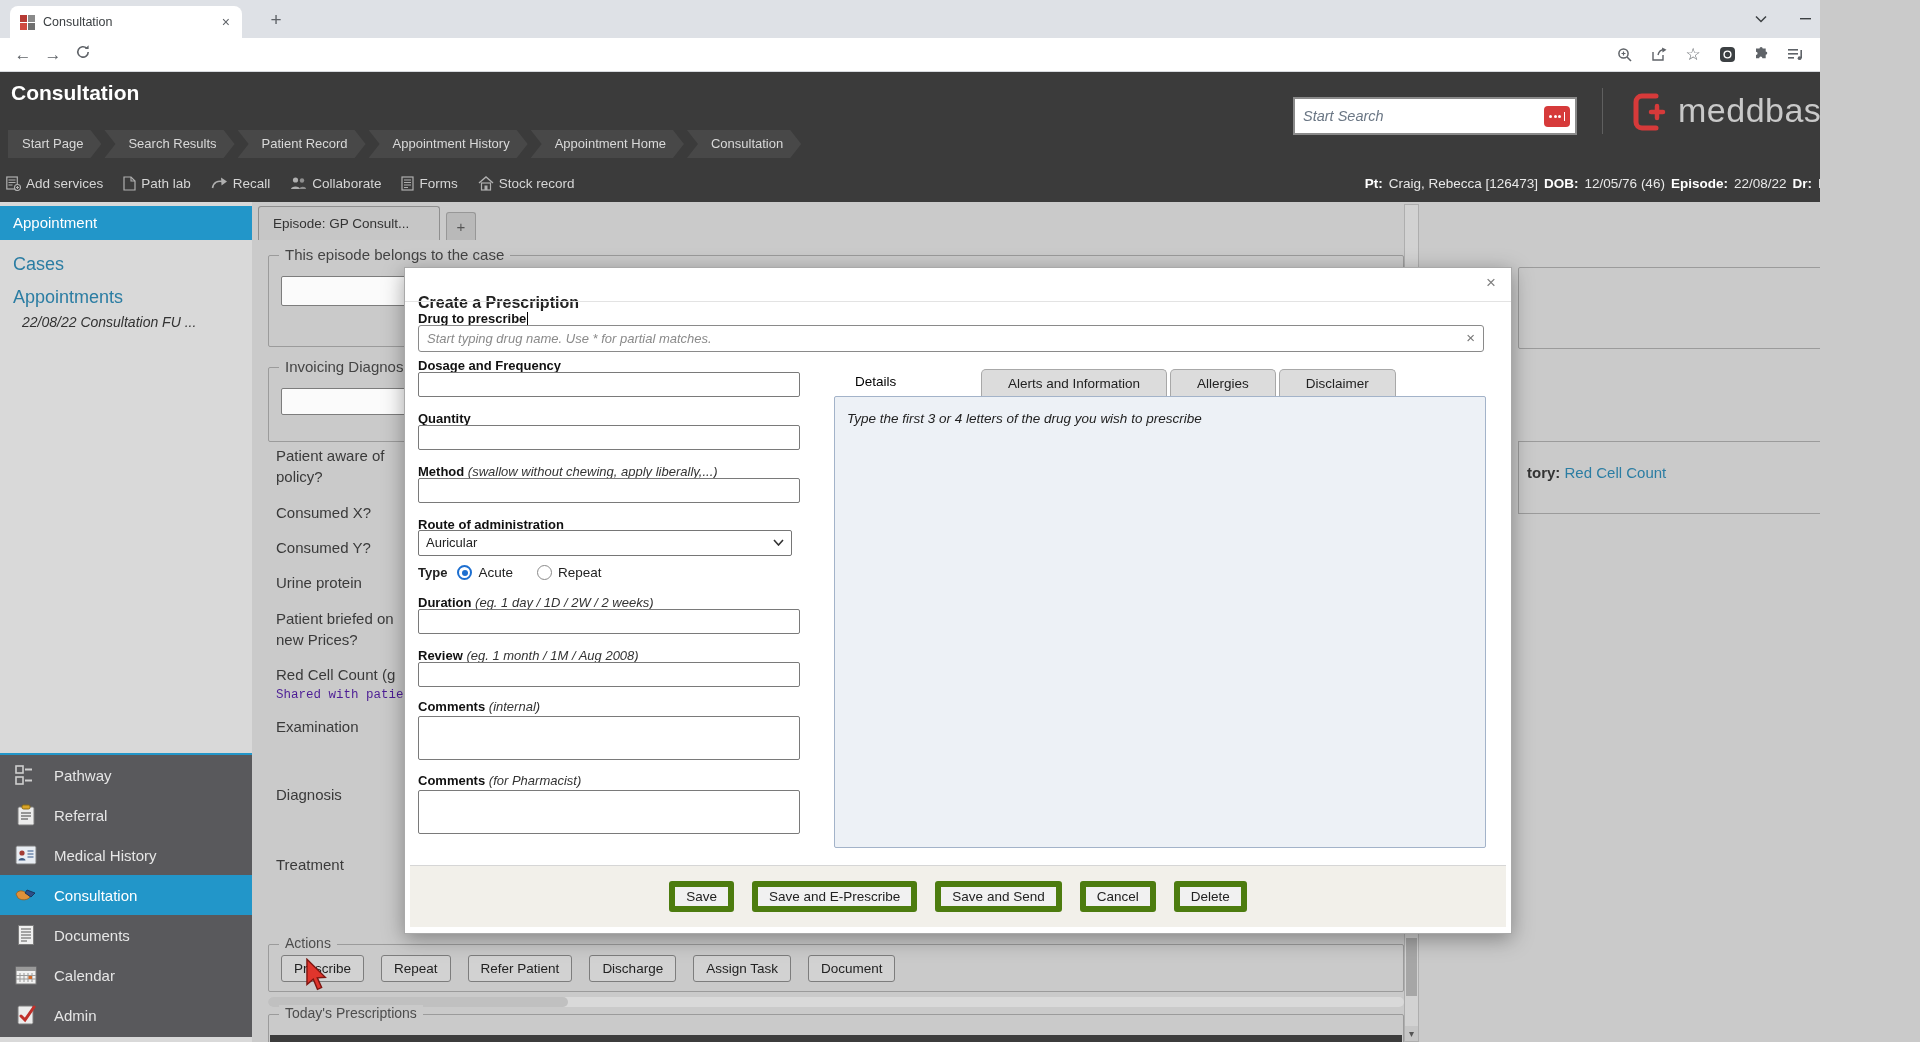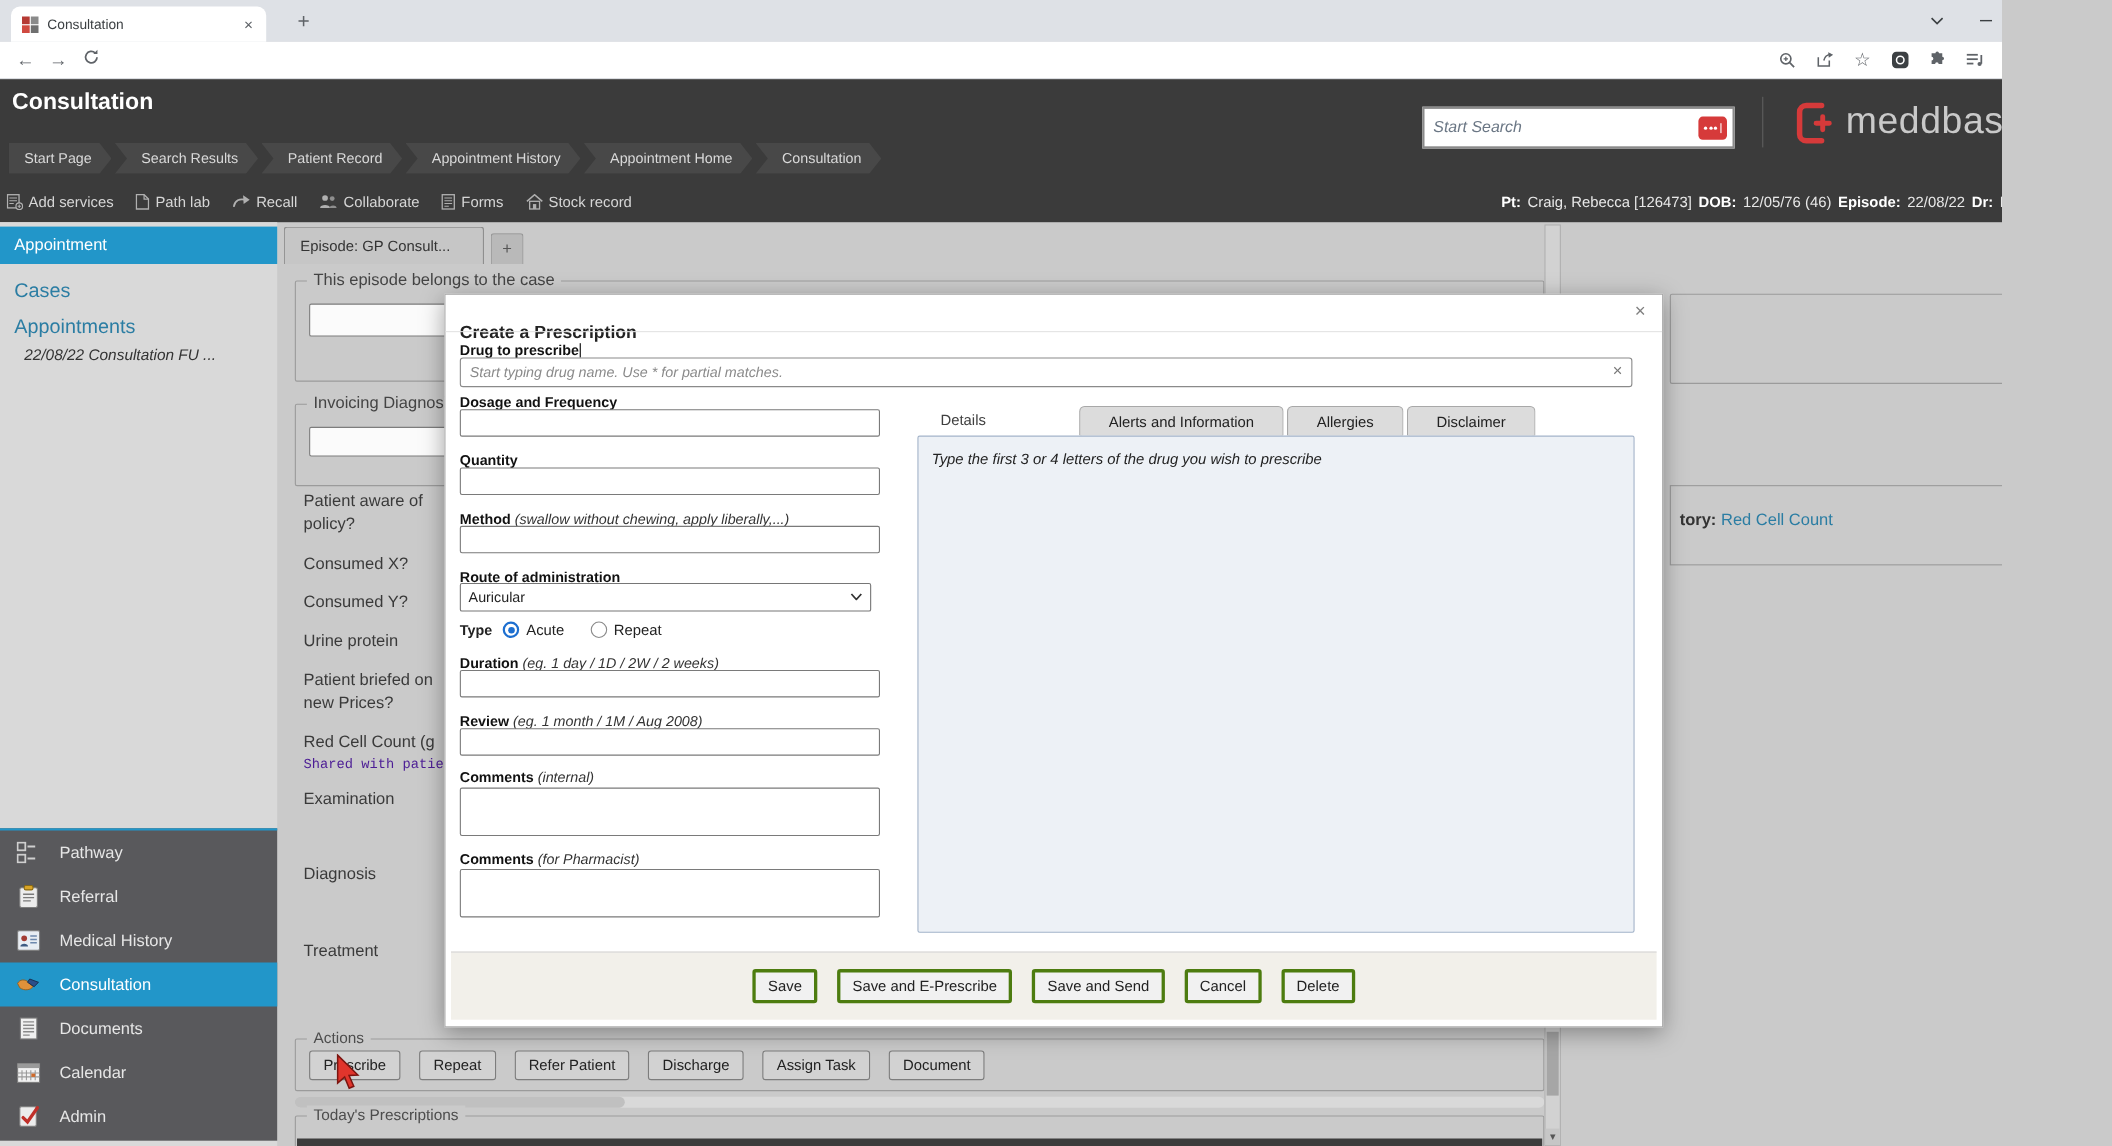--- a/index.html
+++ b/index.html
@@ -123,30 +123,30 @@
               background:#fff; font-size:13px; color:#222; line-height:24px; padding-left:7px; }
   .m-select svg { position:absolute; right:7px; top:8px; }
   .type-row { position:absolute; left:13px; top:297px; display:flex; align-items:center; font-size:13.5px; color:#222; }
   .type-row .tlabel { font-size:13px; font-weight:bold; margin-right:10px; }
   .radio { width:15px; height:15px; border-radius:50%; border:1px solid #8a8a8a; background:#fff; margin-right:6px; position:relative; }
   .radio.sel { border:2px solid #1d6fd0; }
   .radio.sel i { position:absolute; left:2.5px; top:2.5px; width:6px; height:6px; border-radius:50%; background:#1d6fd0; display:block; }
   .radio-lbl { margin-right:24px; }
 
   .rp-tabs { position:absolute; left:429px; top:100px; height:28px; display:flex; align-items:flex-end; }
-  .rp-tab-active { width:147px; height:28px; line-height:28px; padding-left:21px; font-size:13.5px; color:#404040; }
+  .rp-tab-active { width:147px; height:28px; line-height:28px; padding-left:21px; font-size:13.5px; color:#000000; }
   .rp-tab { height:27px; line-height:27px; padding:0 26px; background:#dcdcdc; border:1px solid #a8a8a8; border-bottom:none;
             border-radius:5px 5px 0 0; margin-right:3px; font-size:13.5px; color:#222; }
   .rp-panel { position:absolute; left:429px; top:128px; width:652px; height:452px; background:#edf1f6;
               border:1px solid #a3b3c9; border-radius:2px; padding:12px 12px; }
   .rp-hint { font-size:13.5px; font-style:italic; color:#222; }
 
   .m-footer { position:absolute; left:5px; top:597px; width:1096px; height:62px; background:#f2f0ea; border-top:1px solid #d6d6d6;
               display:flex; align-items:center; justify-content:center; gap:18px; }
-  .m-btn { height:31px; padding:0 11px; background:#f1f1f1; border:3px solid #4d7c0f; border-radius:3px; font-size:13.5px;
+  .m-btn { height:31px; padding:0 11px; background:#f1f1f1; border:6px solid #4d7c0f; border-radius:3px; font-size:13.5px;
            color:#222; font-family:inherit; }
 
   .cursor { position:absolute; left:304px; top:958px; z-index:100; }
 </style>
 </head>
 <body>
 
 <div class="window">
 
   <div class="tabstrip">

